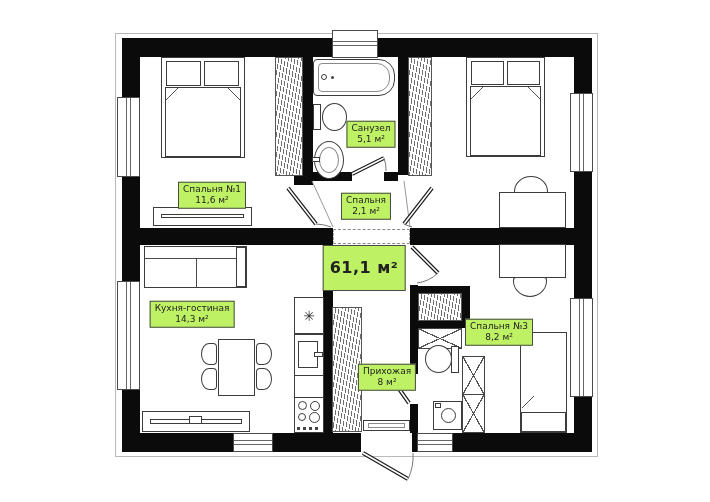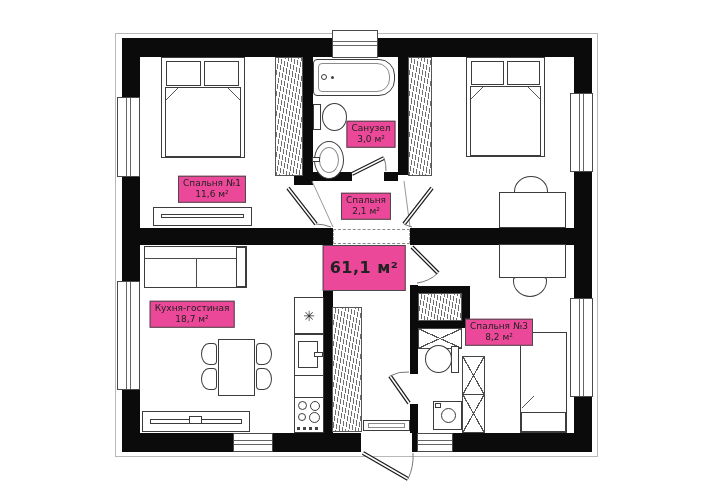--- a/index.html
+++ b/index.html
@@ -19,21 +19,21 @@
   .winV{background-color:#fff;border:1px solid #4a4a4a;background-image:
     linear-gradient(to right,transparent calc(50% - 2.5px),#666 calc(50% - 2.5px) calc(50% - 1.5px),
     transparent calc(50% - 1.5px) calc(50% + 1.5px),#666 calc(50% + 1.5px) calc(50% + 2.5px),transparent calc(50% + 2.5px));}
   .winH{background-color:#fff;border:1px solid #4a4a4a;background-image:
     linear-gradient(to bottom,transparent calc(50% - 2.5px),#666 calc(50% - 2.5px) calc(50% - 1.5px),
     transparent calc(50% - 1.5px) calc(50% + 1.5px),#666 calc(50% + 1.5px) calc(50% + 2.5px),transparent calc(50% + 2.5px));}
   .diag{background-image:linear-gradient(to bottom right,transparent calc(50% - .6px),#555 calc(50% - .6px) calc(50% + .6px),transparent calc(50% + .6px));}
   .diag2{background-image:linear-gradient(to bottom left,transparent calc(50% - .6px),#555 calc(50% - .6px) calc(50% + .6px),transparent calc(50% + .6px));}
   .dash{background:#fff;border-top:1px dashed #888;border-bottom:1px dashed #888;
         border-left:1px dashed #aaa;border-right:1px dashed #aaa;}
-  .lbl{background:#ec4899;border:1px solid #4a4a4a;font-size:9px;line-height:1.25;text-align:center;
+  .lbl{background:#bef264;border:1px solid #4a4a4a;font-size:9px;line-height:1.25;text-align:center;
        padding:1px 4px;transform:translate(-50%,-50%);white-space:nowrap;z-index:7;}
   .lbl span{display:block;}
   .total{font-size:16px;font-weight:600;padding:12px 6px;letter-spacing:.5px;}
   .chair-top{border-radius:50% 50% 3px 3px / 80% 80% 3px 3px;}
   .chair-bottom{border-radius:3px 3px 50% 50% / 3px 3px 80% 80%;}
   .chair-left{border-radius:50% 4px 4px 50% / 50% 4px 4px 50%;}
   .chair-right{border-radius:4px 50% 50% 4px / 4px 50% 50% 4px;}
   .fridge{display:flex;align-items:center;justify-content:center;font-size:14px;color:#333;}
   svg{position:absolute;left:0;top:0;z-index:6;pointer-events:none;}
   .z2{z-index:2}.z3{z-index:3}.z4{z-index:4}
@@ -191,37 +191,41 @@
       <path d="M409,403 L390,376" stroke="#fff" stroke-width="1.6" fill="none"></path>
       <path d="M390,376 A33 33 0 0 1 409,372" stroke="#777" stroke-width="1" fill="none"></path>
     </g>
     <g>
       <path d="M363,453 L408,479" stroke="#1a1a1a" stroke-width="4" fill="none"></path>
       <path d="M363,453 L408,479" stroke="#fff" stroke-width="1.6" fill="none"></path>
       <path d="M408,479 A52 52 0 0 0 413,453" stroke="#777" stroke-width="1" fill="none"></path>
     </g>
   </svg>
 
-  <div class="abs lbl" style="left:212px;top:189px;">
+  <div class="abs lbl" style="left:212px;top:195px;">
     <span>Спальня №1</span>
     <span>11,6 м²</span>
   </div>
   <div class="abs lbl" style="left:371px;top:134px;">
     <span>Санузел</span>
-    <span>3,0 м²</span>
+    <span>5,1 м²</span>
   </div>
   <div class="abs lbl" style="left:366px;top:206px;">
     <span>Спальня</span>
     <span>2,1 м²</span>
   </div>
   <div class="abs lbl total" style="left:364px;top:268px;">
     <span>61,1 м²</span>
   </div>
   <div class="abs lbl" style="left:192px;top:314px;">
     <span>Кухня-гостиная</span>
-    <span>18,7 м²</span>
+    <span>14,3 м²</span>
+  </div>
+  <div class="abs lbl" style="left:387px;top:377px;">
+    <span>Прихожая</span>
+    <span>8 м²</span>
   </div>
   <div class="abs lbl" style="left:499px;top:332px;">
     <span>Спальня №3</span>
     <span>8,2 м²</span>
   </div>
 
 </div>
 
 </body></html>

